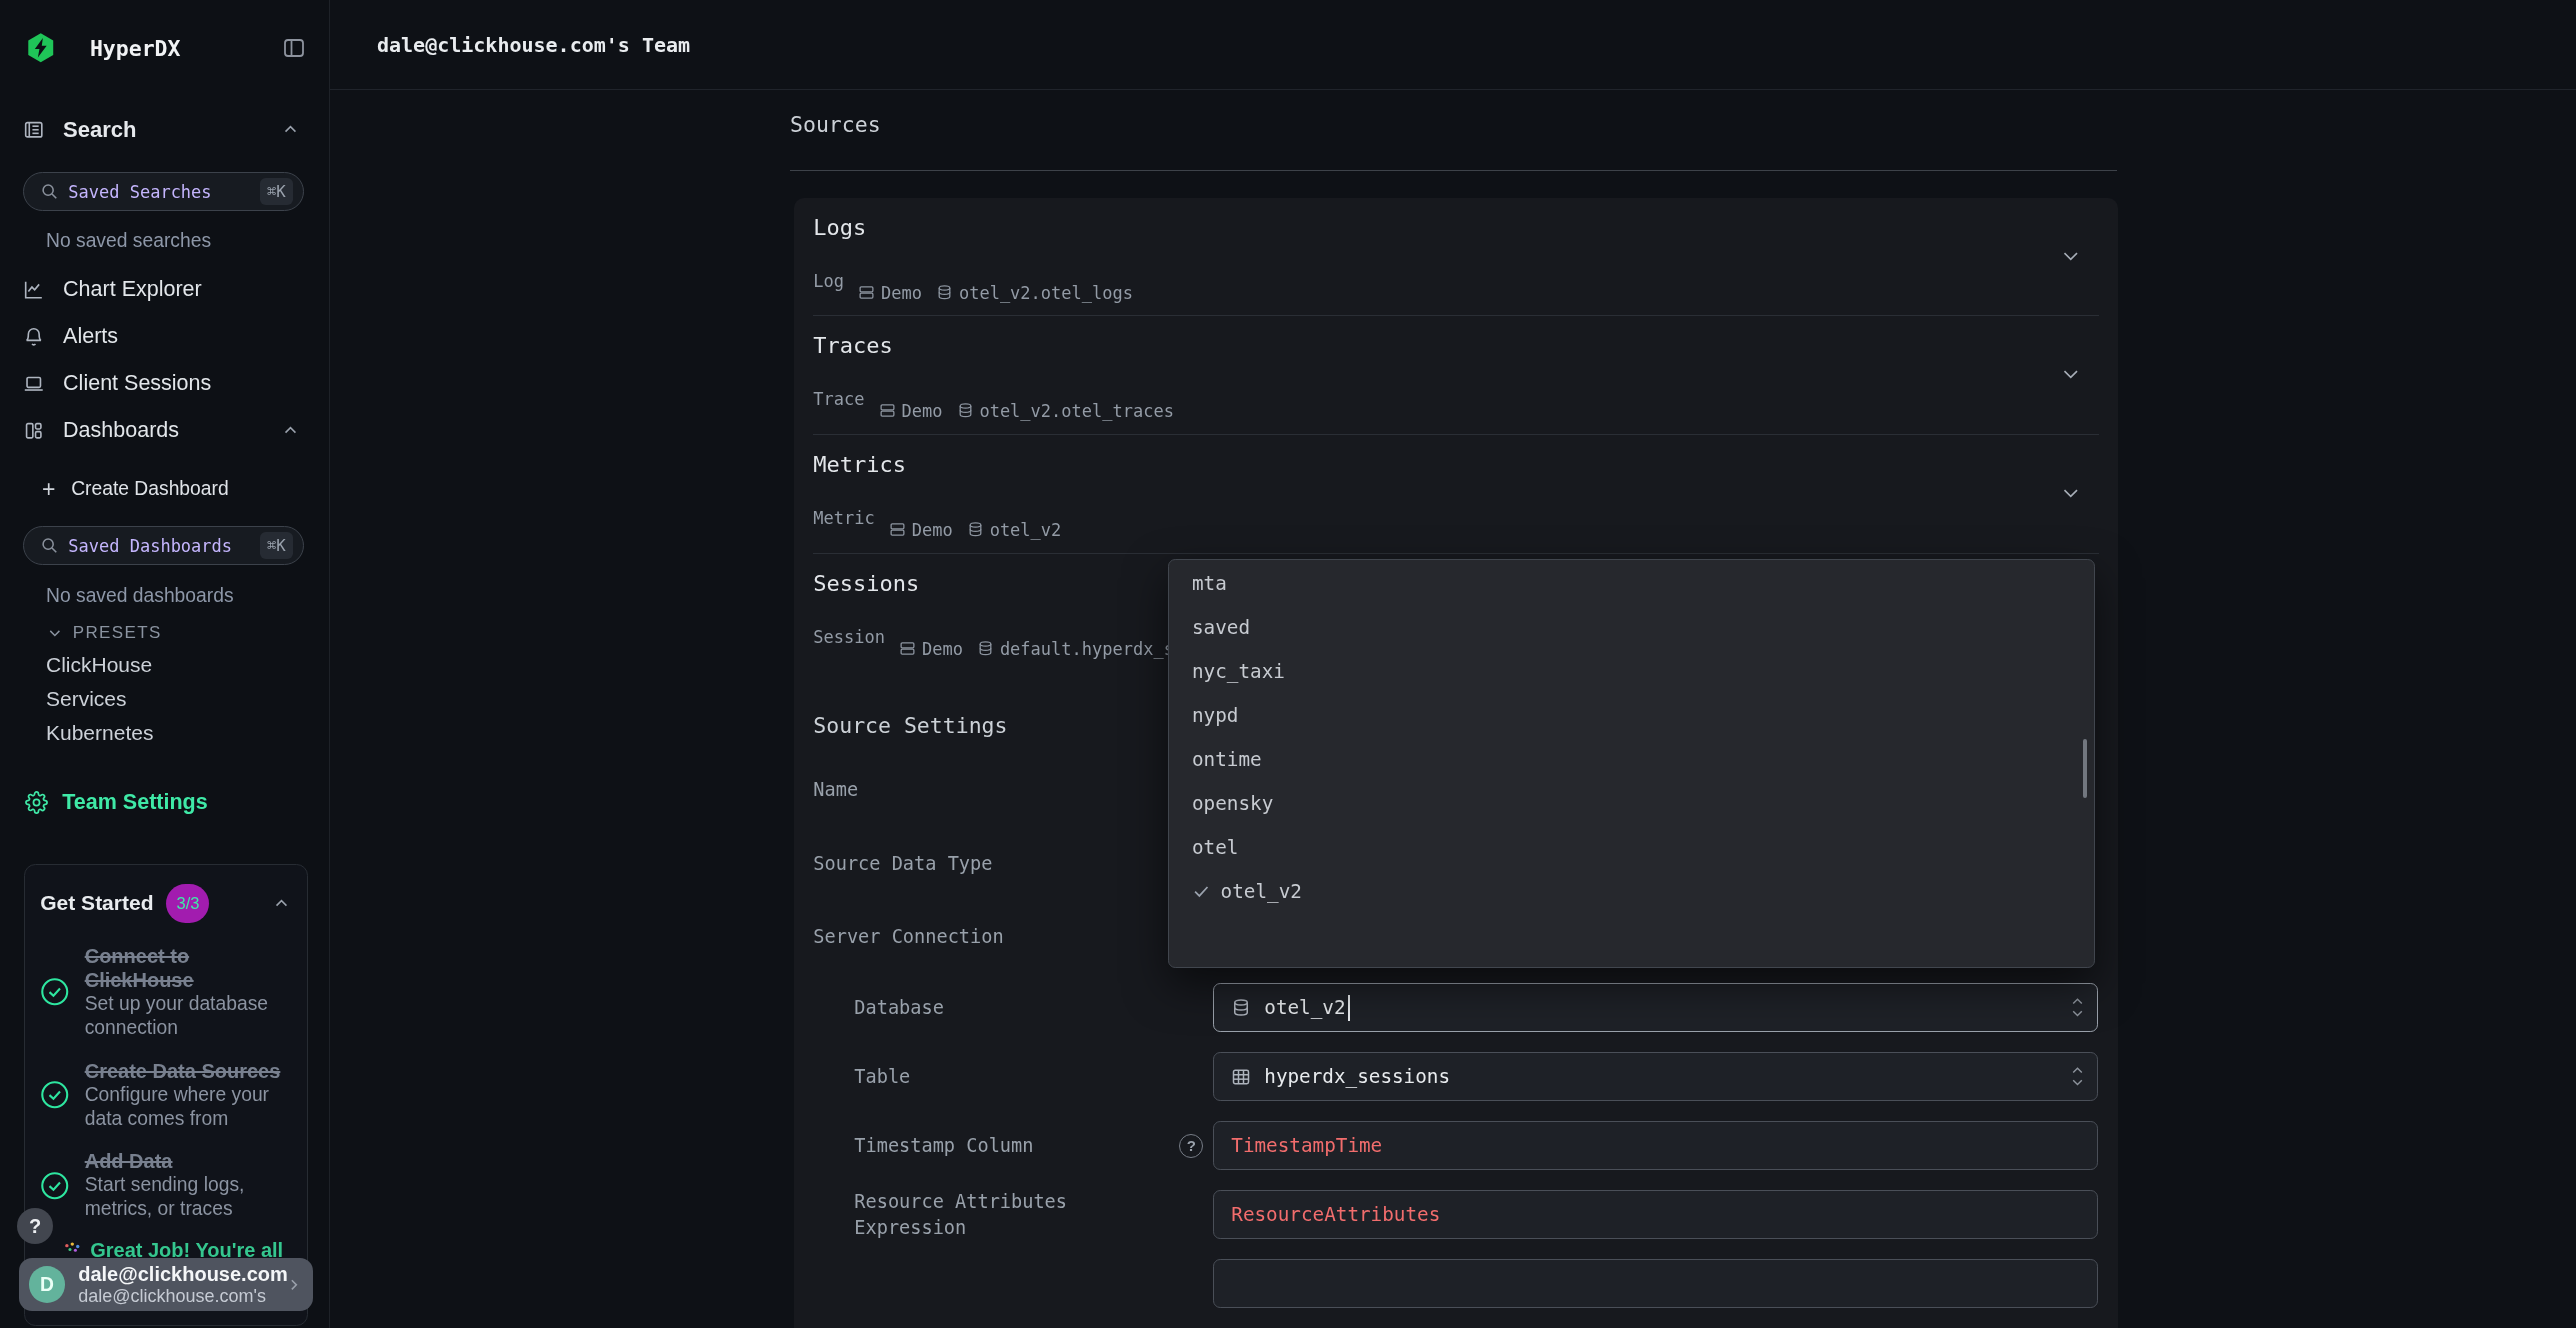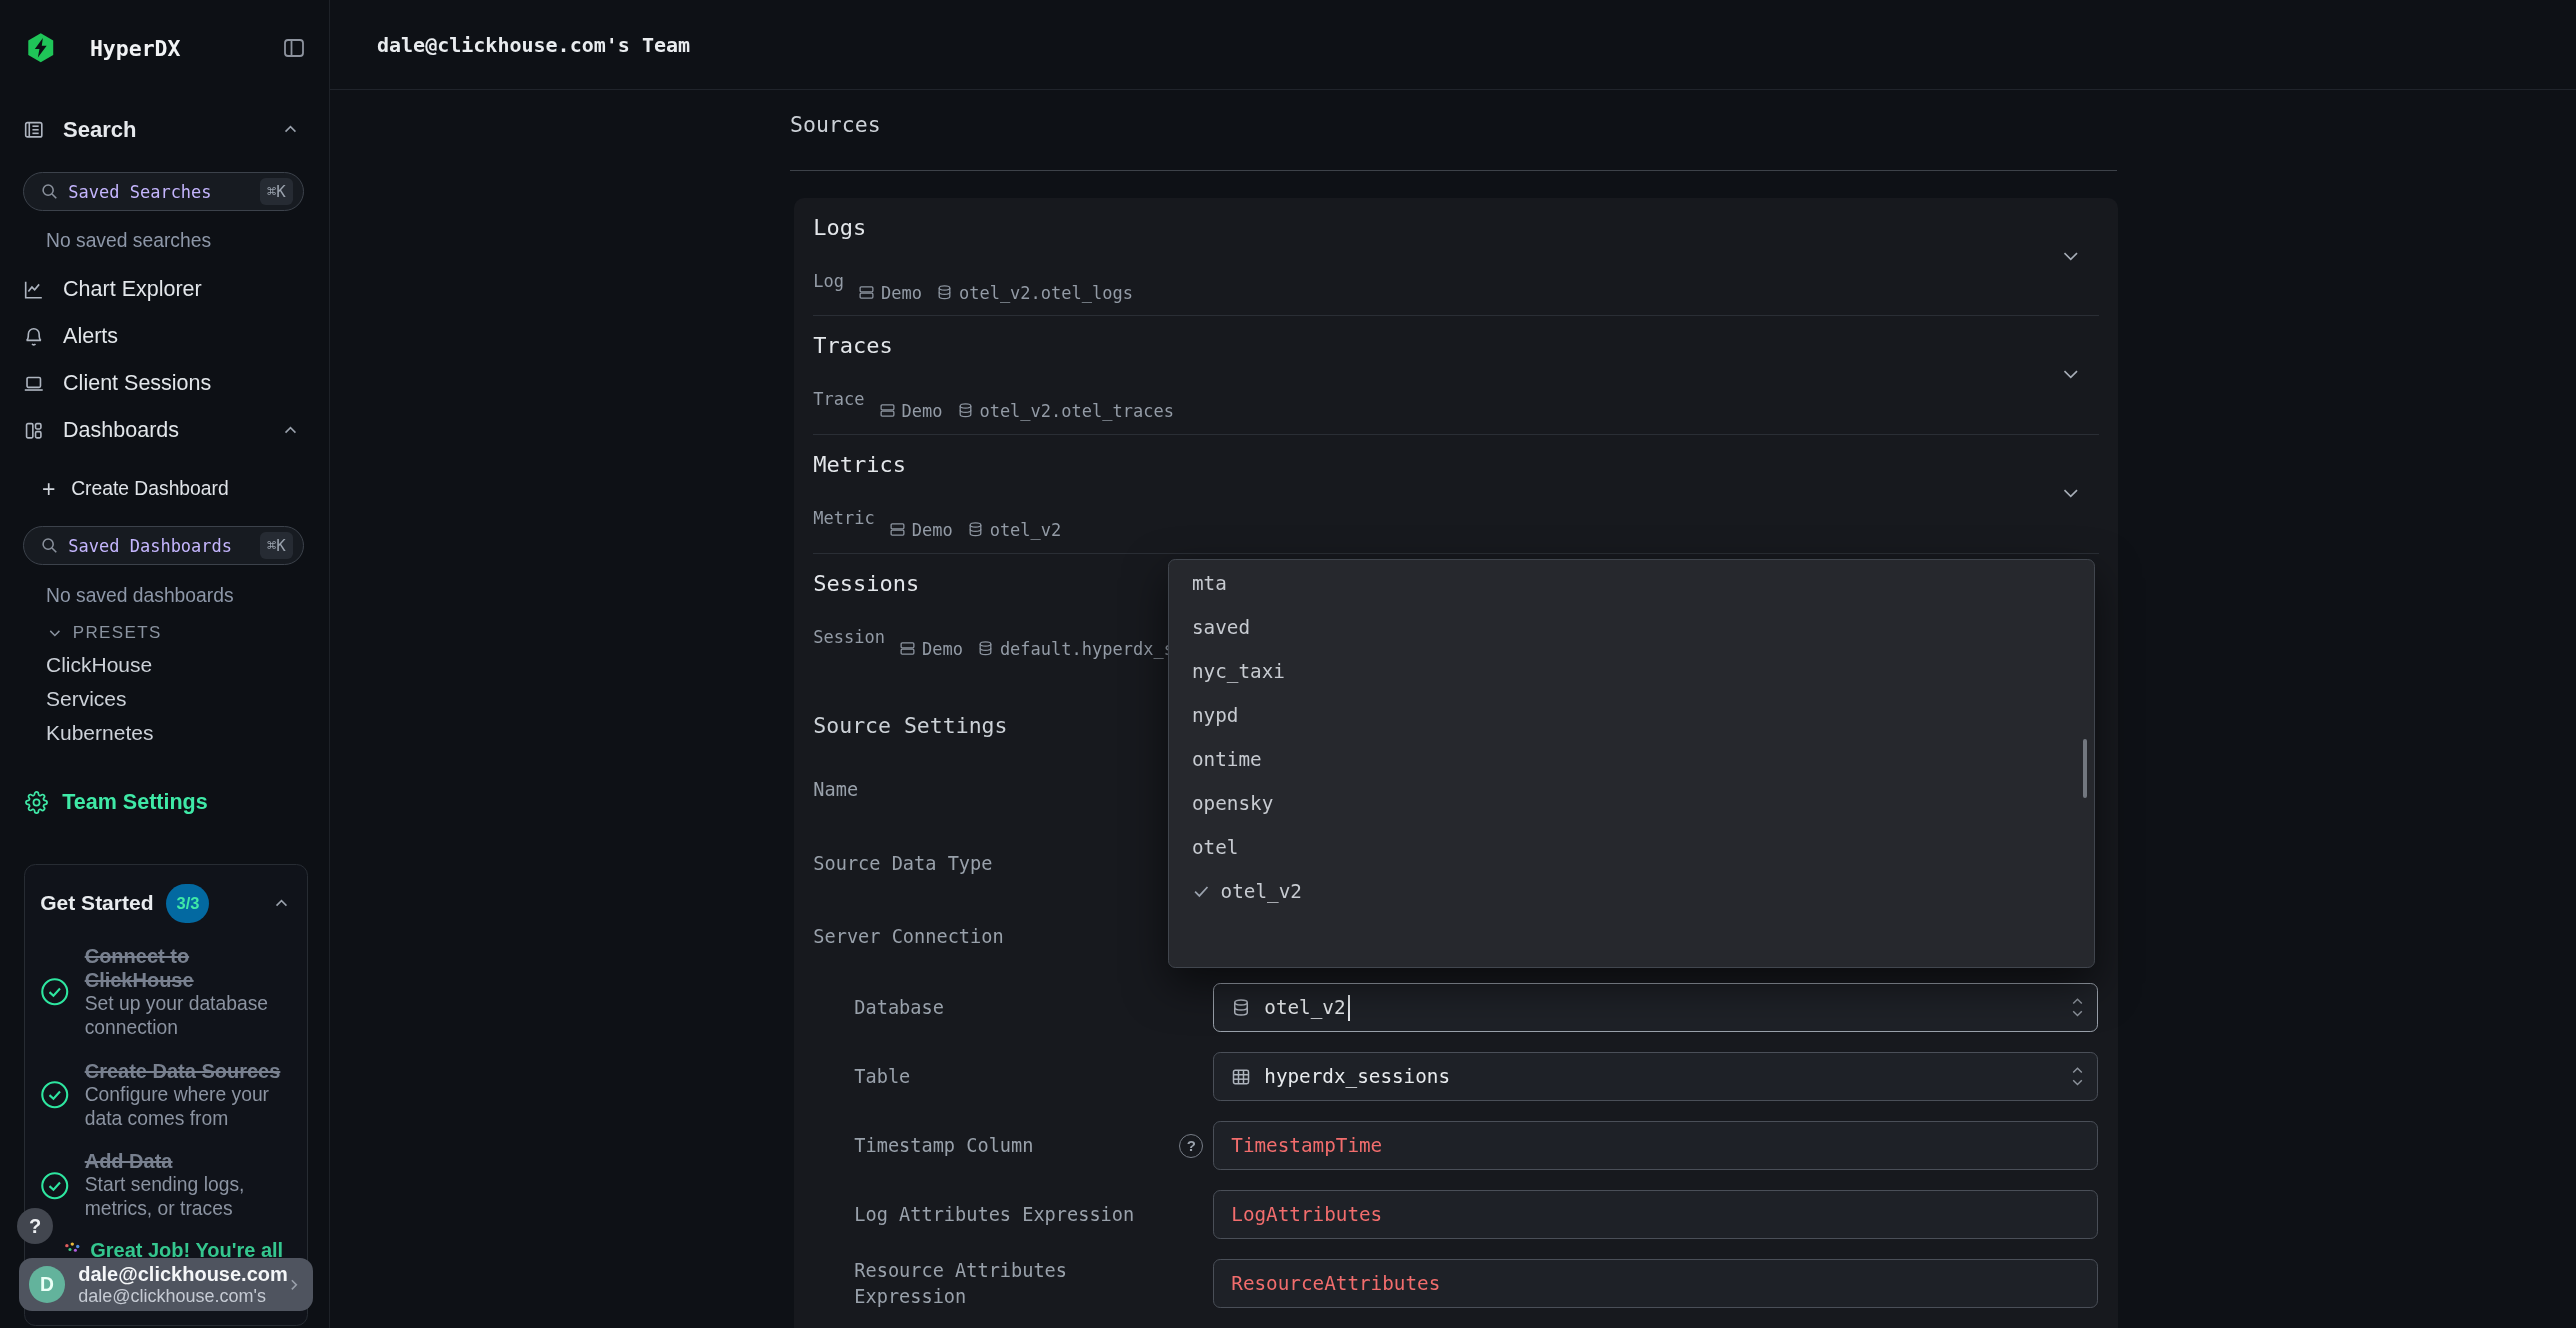--- a/index.html
+++ b/index.html
@@ -55,21 +55,21 @@
 
   .team-settings { top:784px; height:36px; cursor:pointer; }
   .team-settings .gear { margin-left:25px; width:23px; height:23px; color:#3fe9a7; }
   .team-settings span { margin-left:14.3px; font-size:21.5px; font-weight:bold; color:#3fe9a7; }
 
   
   .gs-panel { position:absolute; left:23.6px; top:864px; width:284px; height:462px;
               border:1.4px solid #272c33; border-radius:11.4px; background:#10131a; overflow:hidden; }
   .gs-head { display:flex; align-items:center; padding:18.6px 17px 0 15.7px; }
   .gs-title { font-size:21px; font-weight:bold; color:#e9ecef; }
-  .gs-badge { margin-left:13px; background:#0369a1; color:#3fe9a7; font-weight:bold;
+  .gs-badge { margin-left:13px; background:#a21caf; color:#3fe9a7; font-weight:normal;
               font-size:16.5px; border-radius:715px; padding:10px 10px; }
   .gs-head .chev { margin-left:auto; width:17px; height:17px; color:#9aa1ac; cursor:pointer; }
   .gs-items { padding:21.5px 13px 0 14.3px; }
   .gs-item { display:flex; align-items:center; margin-bottom:18.6px; }
   .gs-check { width:31.5px; height:31.5px; flex:0 0 auto; color:#2ee6a0; }
   .gs-text { margin-left:14.3px; }
   .gs-item-title { font-size:20px; font-weight:bold; color:#78808f;
                    text-decoration:line-through; line-height:24px; }
   .gs-item-desc { font-size:19.3px; color:#8b93a1; line-height:24px; }
 
@@ -537,30 +537,20 @@
                 <span>?</span>
               </span>
           </div>
           <div class="inputcol">
             <div class="tinput">
               <span class="redval">TimestampTime</span>
             </div>
           </div>
         </div>
 
-        <div class="frow r96">
-          <div class="labelcol">
-              <span class="flabel">Log Attributes Expression</span>
-            </div>
-          <div class="inputcol">
-            <div class="tinput">
-              <span class="redval">LogAttributes</span>
-            </div>
-          </div>
-        </div>
 
         <div class="frow r96">
           <div class="labelcol">
               <span class="flabel">Resource Attributes Expression</span>
             </div>
           <div class="inputcol">
             <div class="tinput">
               <span class="redval">ResourceAttributes</span>
             </div>
           </div>

